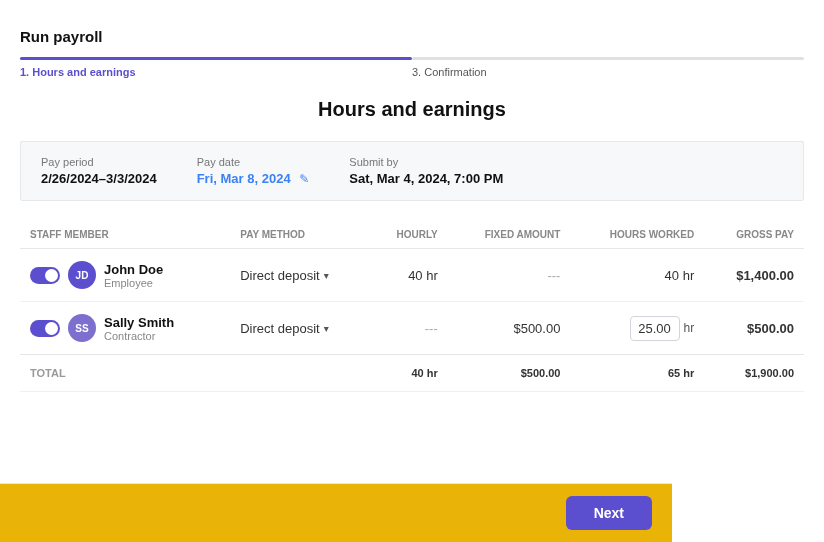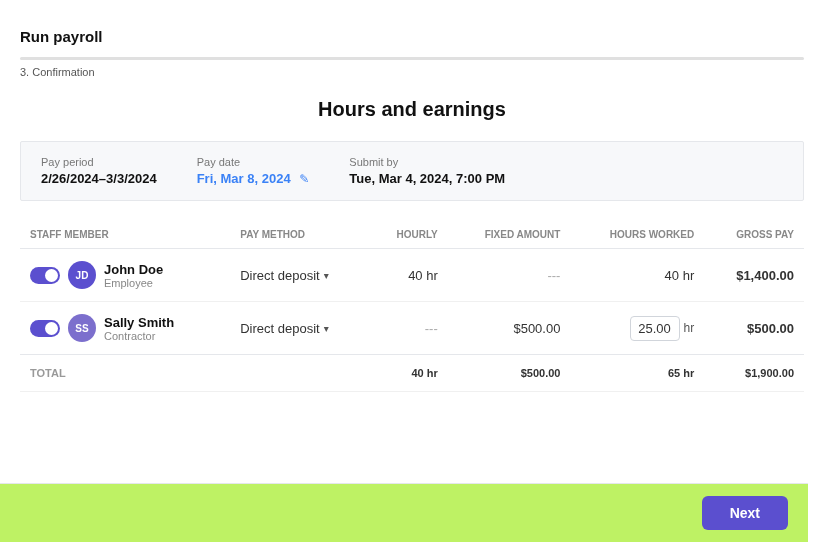--- a/index.html
+++ b/index.html
@@ -232,45 +232,49 @@
       color: #999;
       text-transform: uppercase;
       font-weight: 600;
     }
 
     
     .footer {
       position: fixed;
       bottom: 0;
       left: 0;
-      width: 808px;
+      width: 672px;
       padding: 12px 20px;
       display: flex;
       justify-content: flex-end;
-      background: #bef264;
+      background: #eab308;
       border-top: 1px solid #e5e7eb;
     }
     .next-btn {
       background: #5b4fcf;
       color: #fff;
       border: none;
       border-radius: 6px;
       padding: 9px 28px;
       font-size: 14px;
       font-weight: 600;
       cursor: pointer;
     }
   </style>
 </head>
 <body>
 
 <div class="page-header">
   <div class="page-title">Run payroll</div>
   <div class="steps-container">
     <div class="step">
+      <div class="step-bar active"></div>
+      <span class="step-label active">1. Hours and earnings</span>
+    </div>
+    <div class="step">
       <div class="step-bar inactive"></div>
       <span class="step-label">3. Confirmation</span>
     </div>
   </div>
 </div>
 
 <div class="main-content">
   <h2 class="section-title">Hours and earnings</h2>
 
   <div class="pay-info-box">
@@ -278,21 +282,21 @@
       <label>Pay period</label>
       <span class="value">2/26/2024–3/3/2024</span>
     </div>
     <div class="pay-info-item">
       <label>Pay date</label>
       <span class="value blue">Fri, Mar 8, 2024</span>
       <span class="edit-icon">✎</span>
     </div>
     <div class="pay-info-item">
       <label>Submit by</label>
-      <span class="value">Tue, Mar 4, 2024, 7:00 PM</span>
+      <span class="value">Sat, Mar 4, 2024, 7:00 PM</span>
     </div>
   </div>
 
   <table class="payroll-table">
     <thead>
       <tr>
         <th style="text-align:left;">STAFF MEMBER</th>
         <th class="pay-method-col" style="text-align:left;">PAY METHOD</th>
         <th>HOURLY</th>
         <th>FIXED AMOUNT</th>

